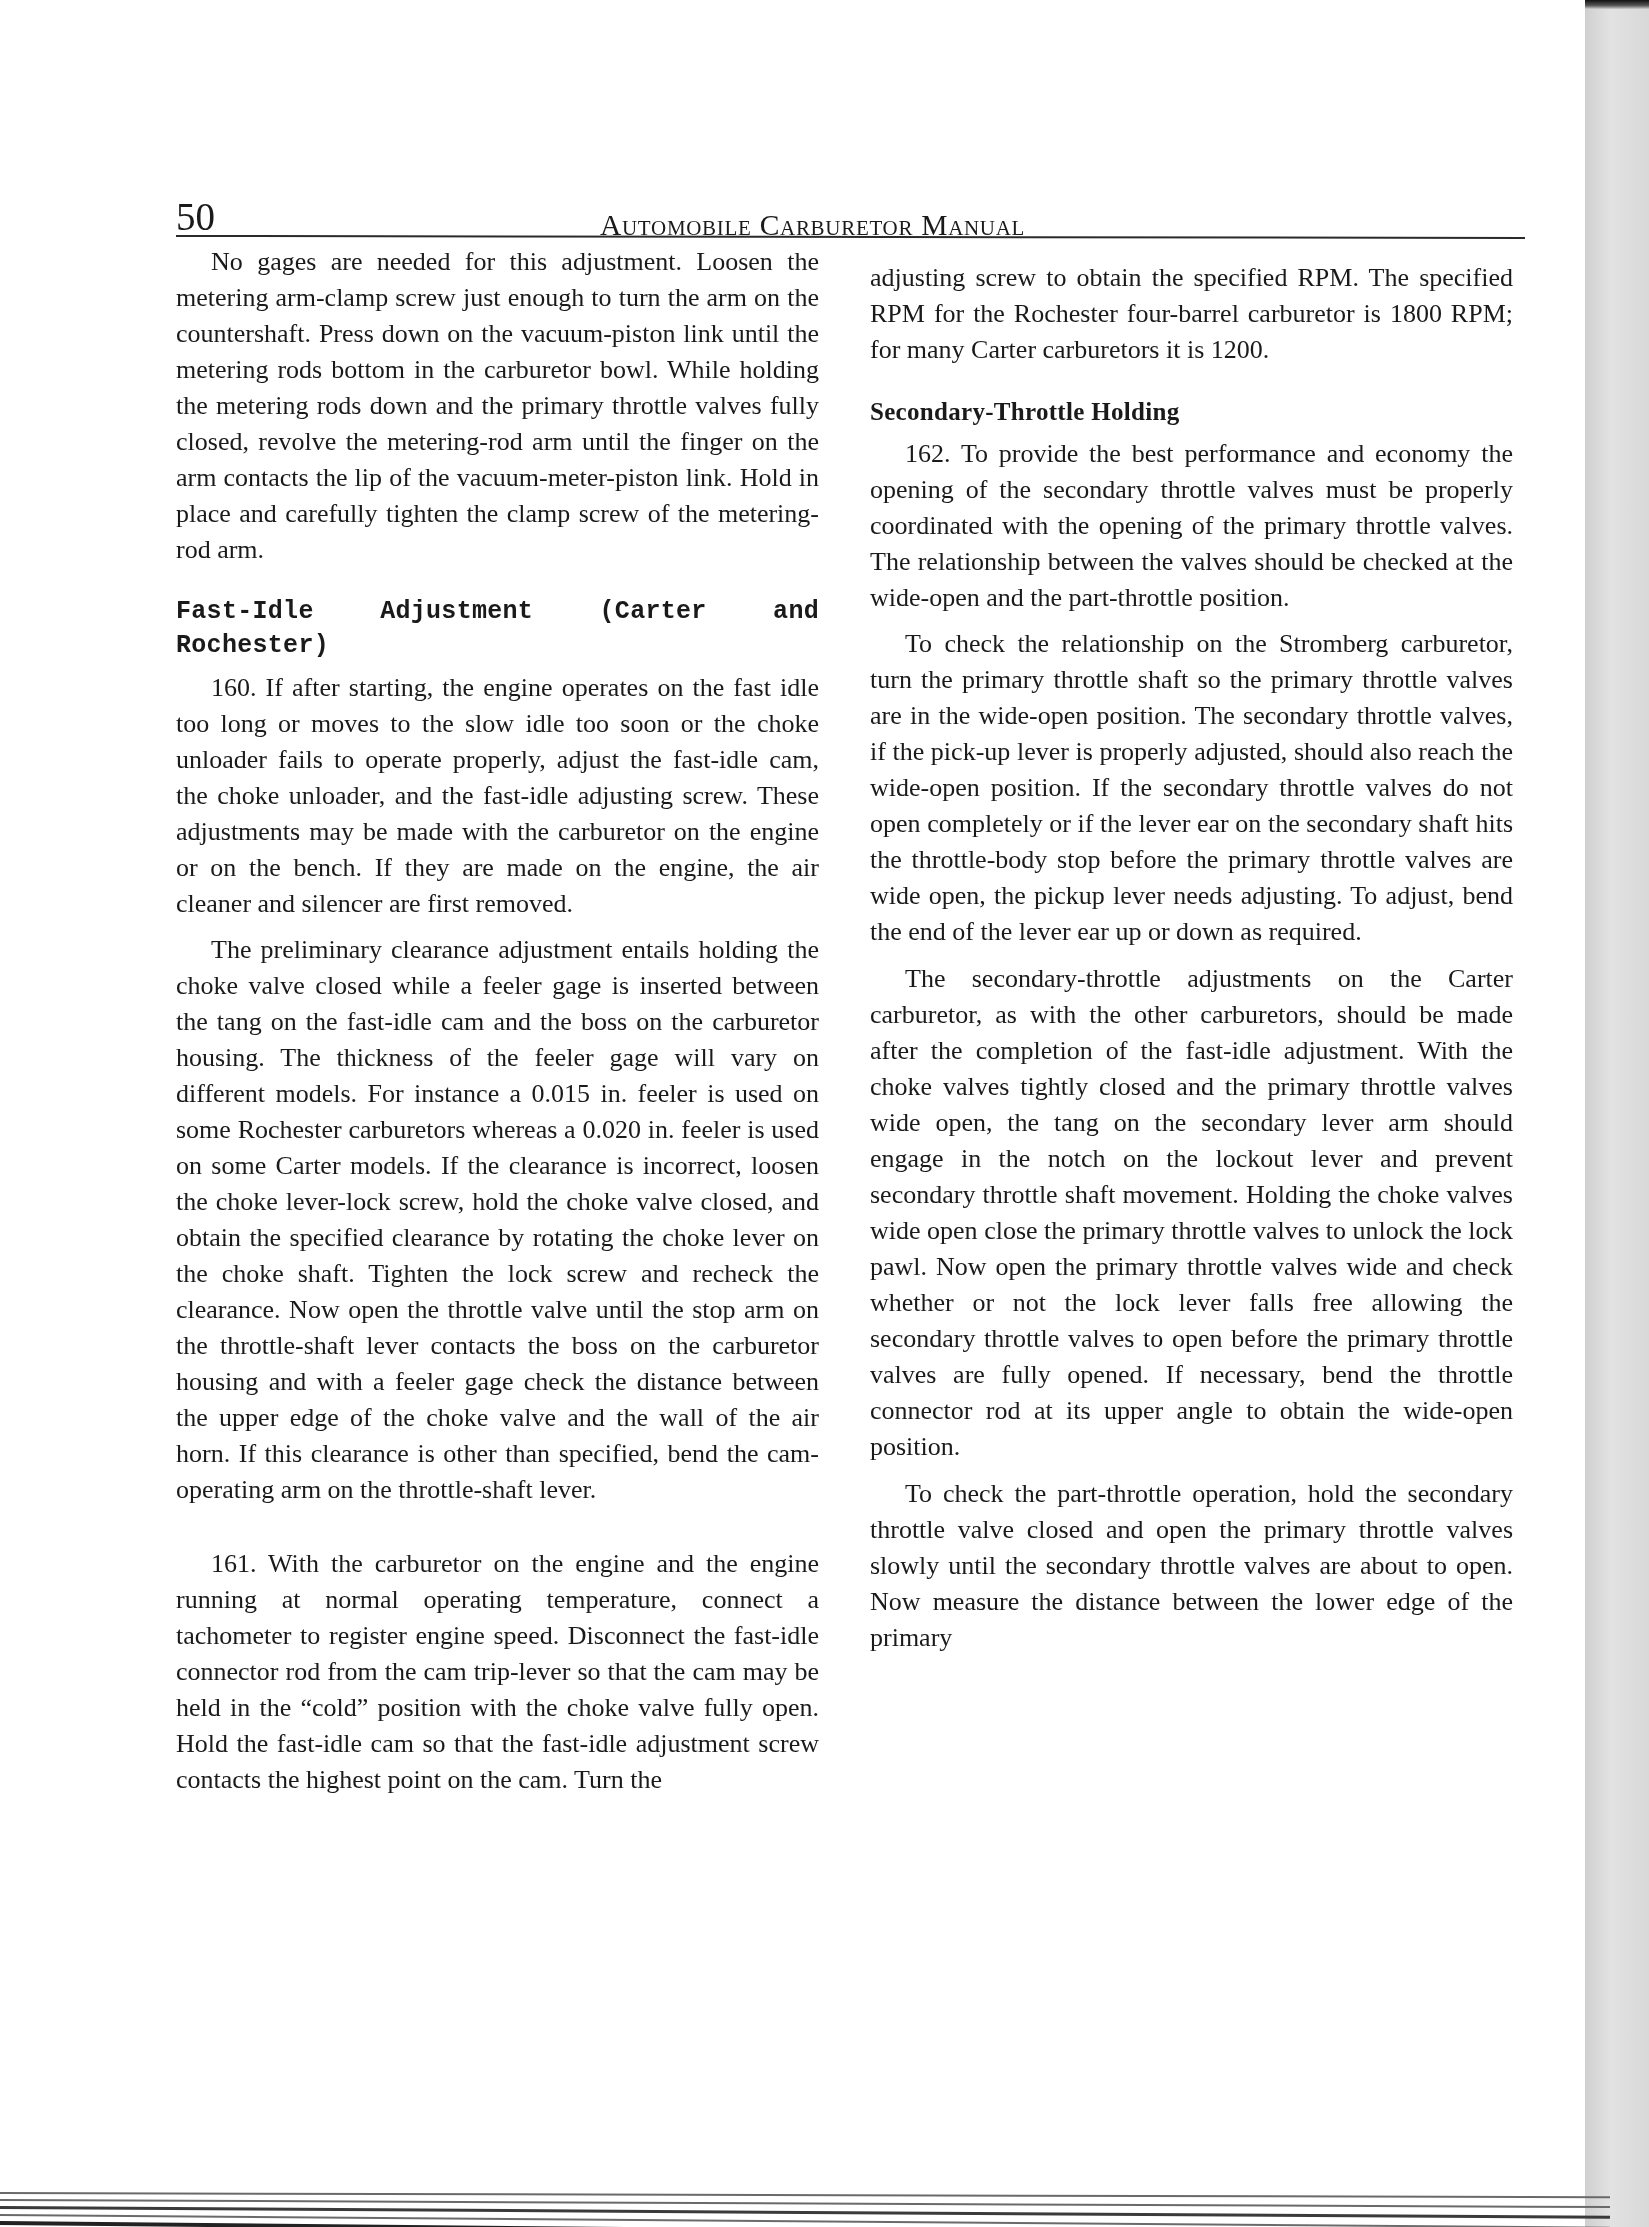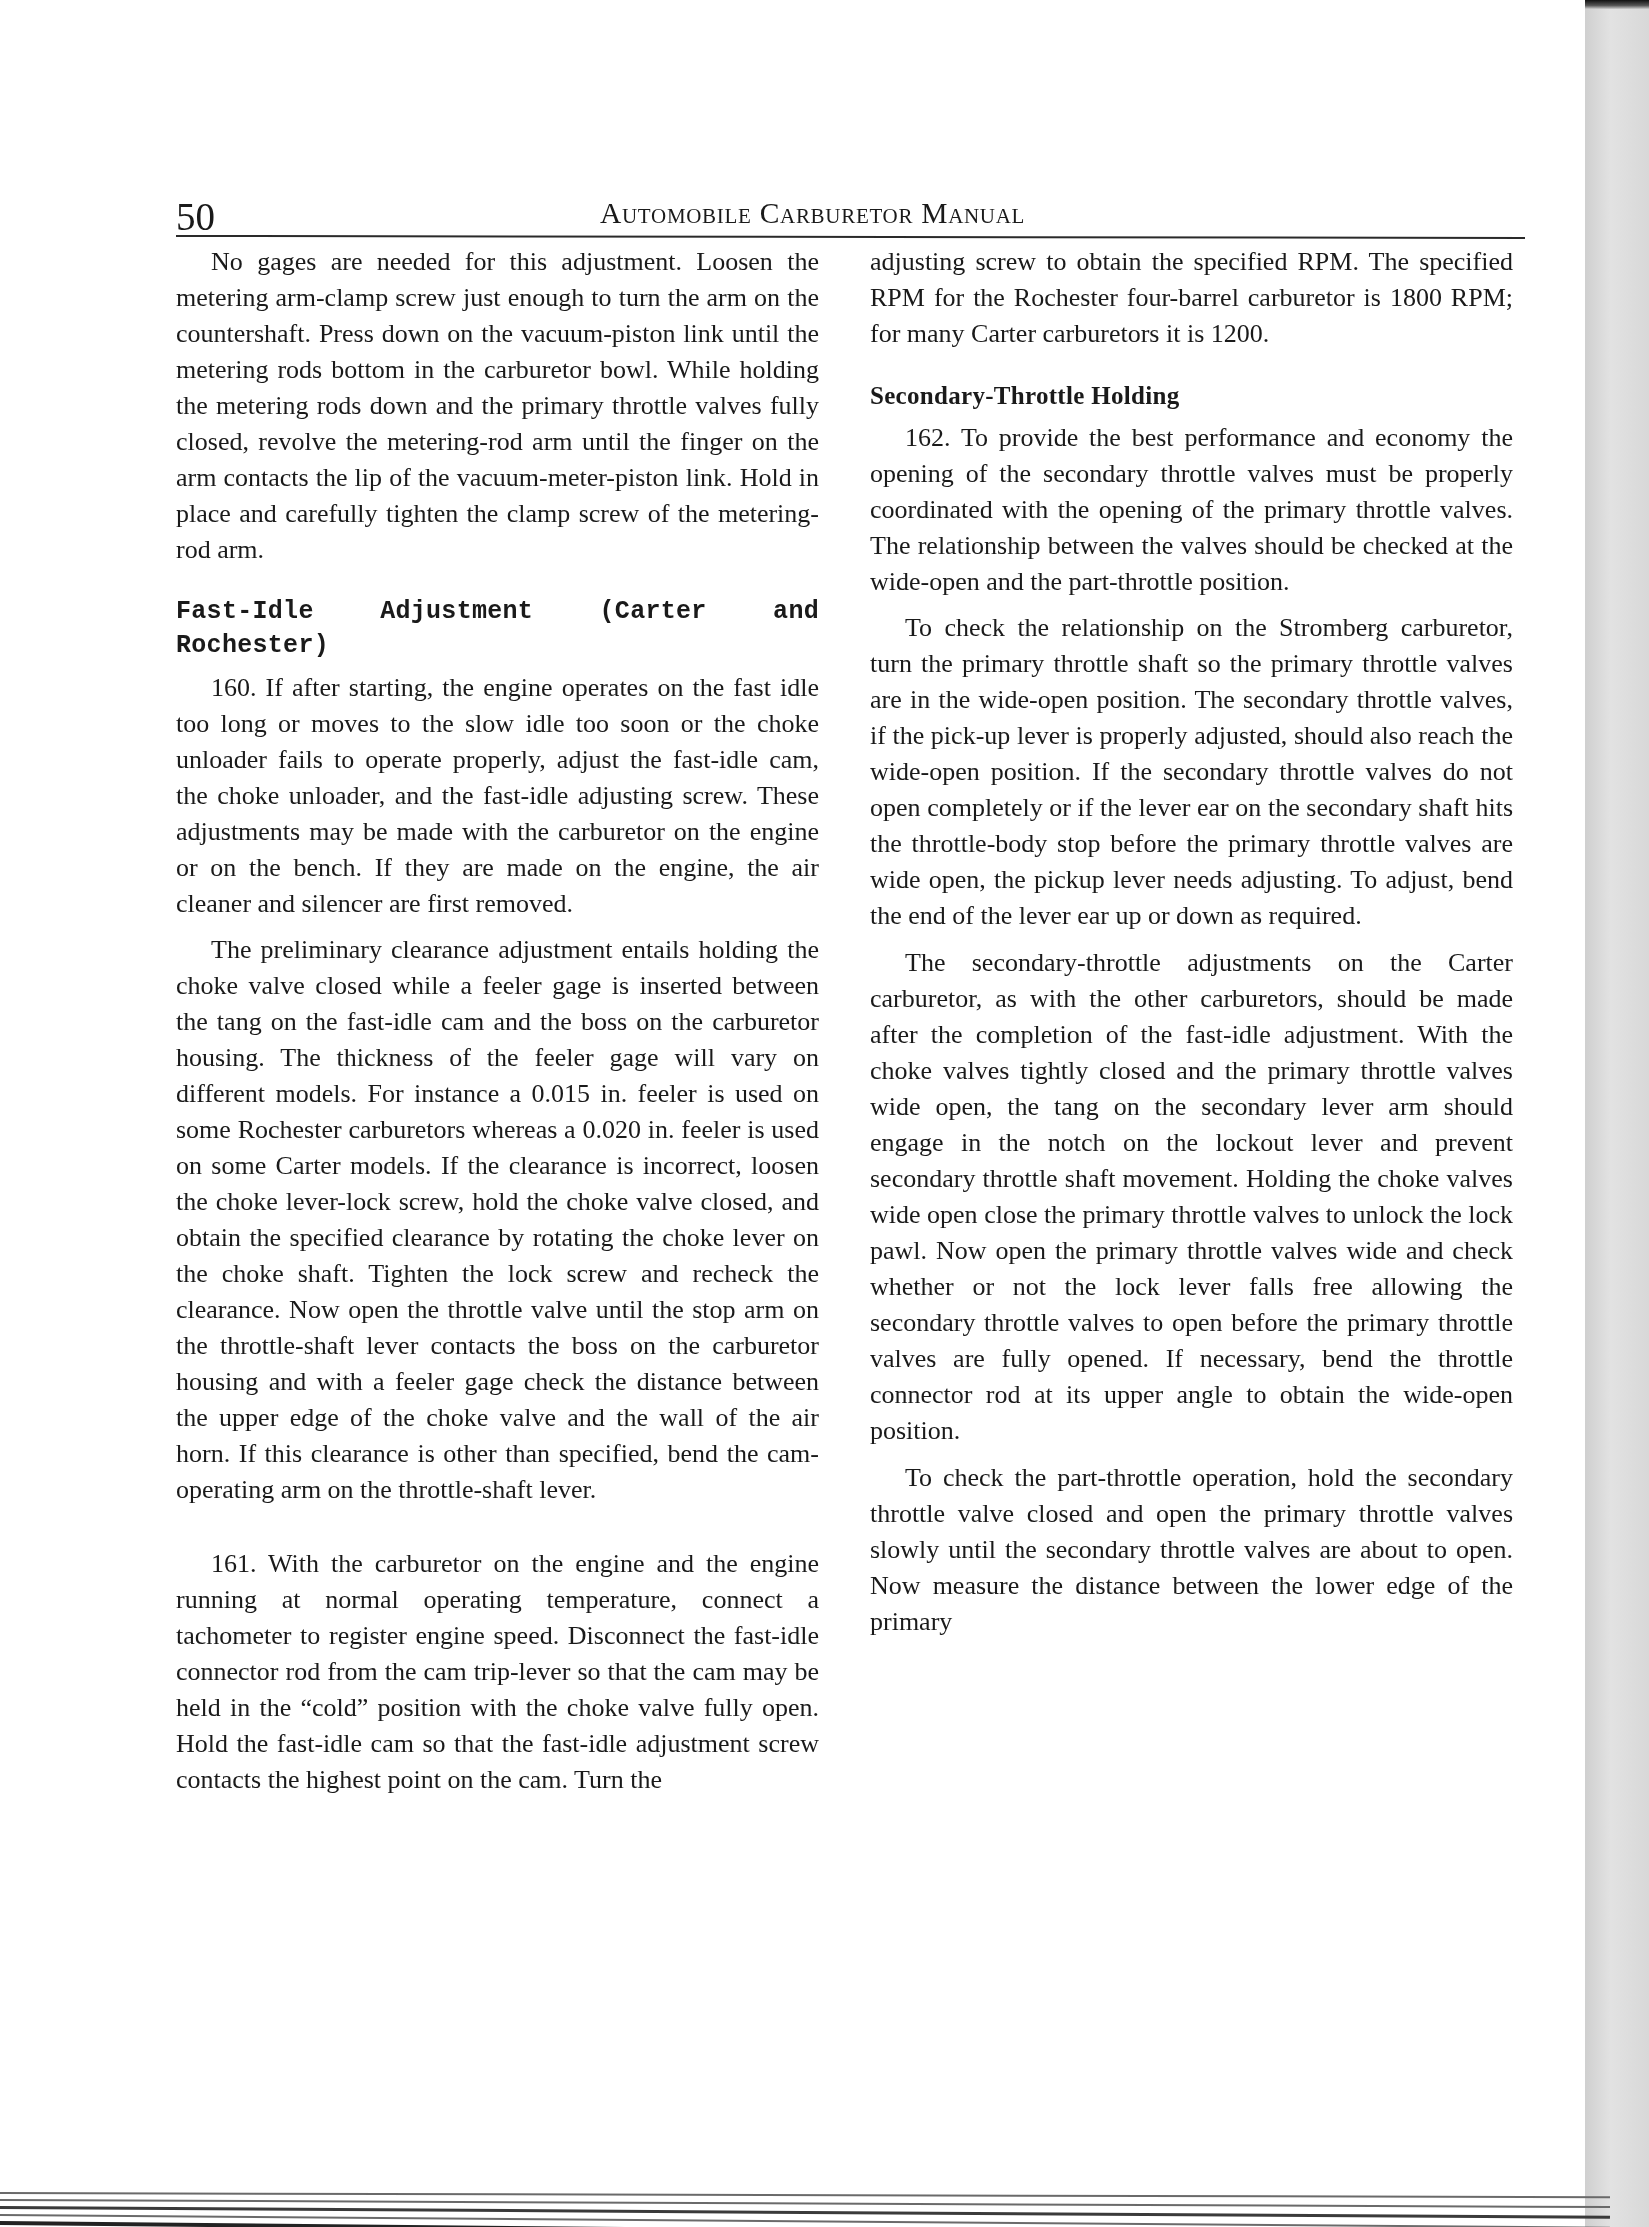--- a/index.html
+++ b/index.html
@@ -59,21 +59,21 @@
     .page-number {
       position: absolute;
       left: 0;
       top: 4px;
       font-size: 39px;
       line-height: 40px;
     }
     .book-title {
       position: absolute;
       left: 424px;
-      top: 0;
+      top: 12px;
       font-size: 29.5px;
       line-height: 40px;
       font-variant: small-caps;
       letter-spacing: 0.7px;
     }
     .head-rule {
       position: absolute;
       top: 235px;
       left: 176px;
       width: 1349px;
@@ -92,21 +92,21 @@
       text-align: justify;
       hyphens: none;
     }
     .col-left { left: 176px; }
     .col-right { left: 870px; }
 
     .para {
       margin: 0 0 10.7px 0;
       text-indent: 35px;
     }
-    .para.no-indent { text-indent: 0; }
+    .para.no-indent { text-indent: 0; margin-top: 16px; }
     .para.numbered .num {
       font-weight: normal;
     }
     .heading {
       margin: 27px 0 6.7px 0;
       font-size: 25px;
       line-height: 34px;
       text-indent: 0;
       letter-spacing: 0.3px;
     }

